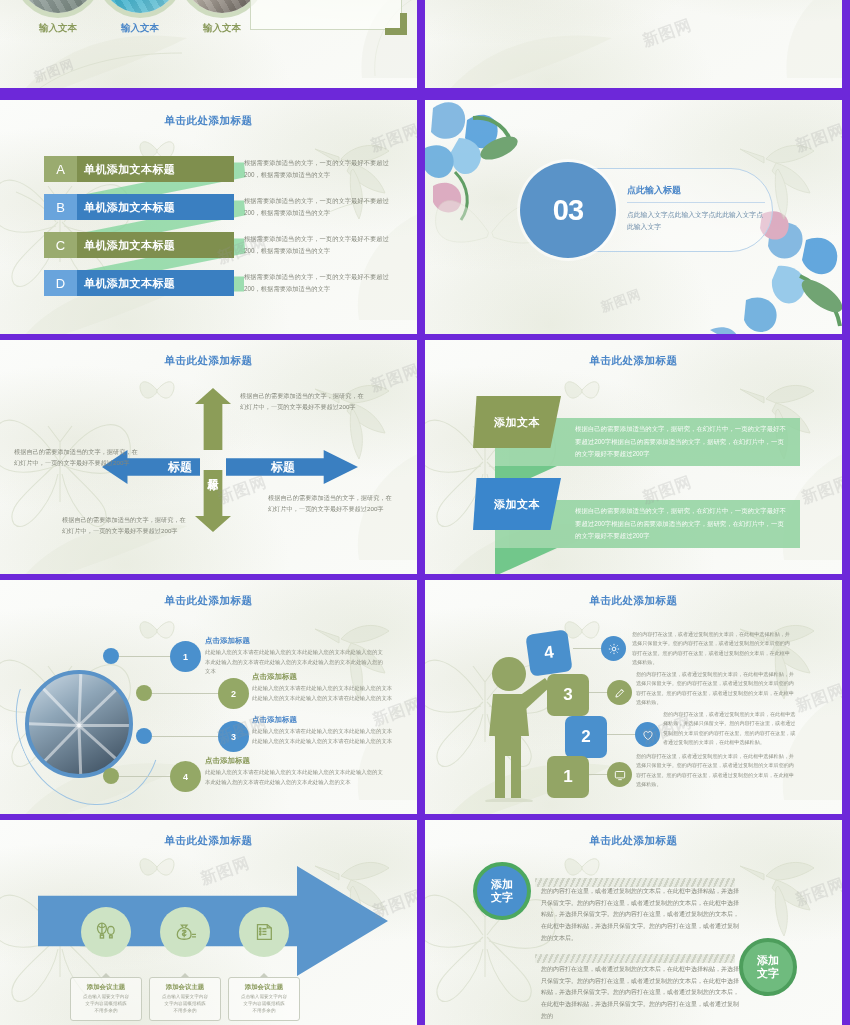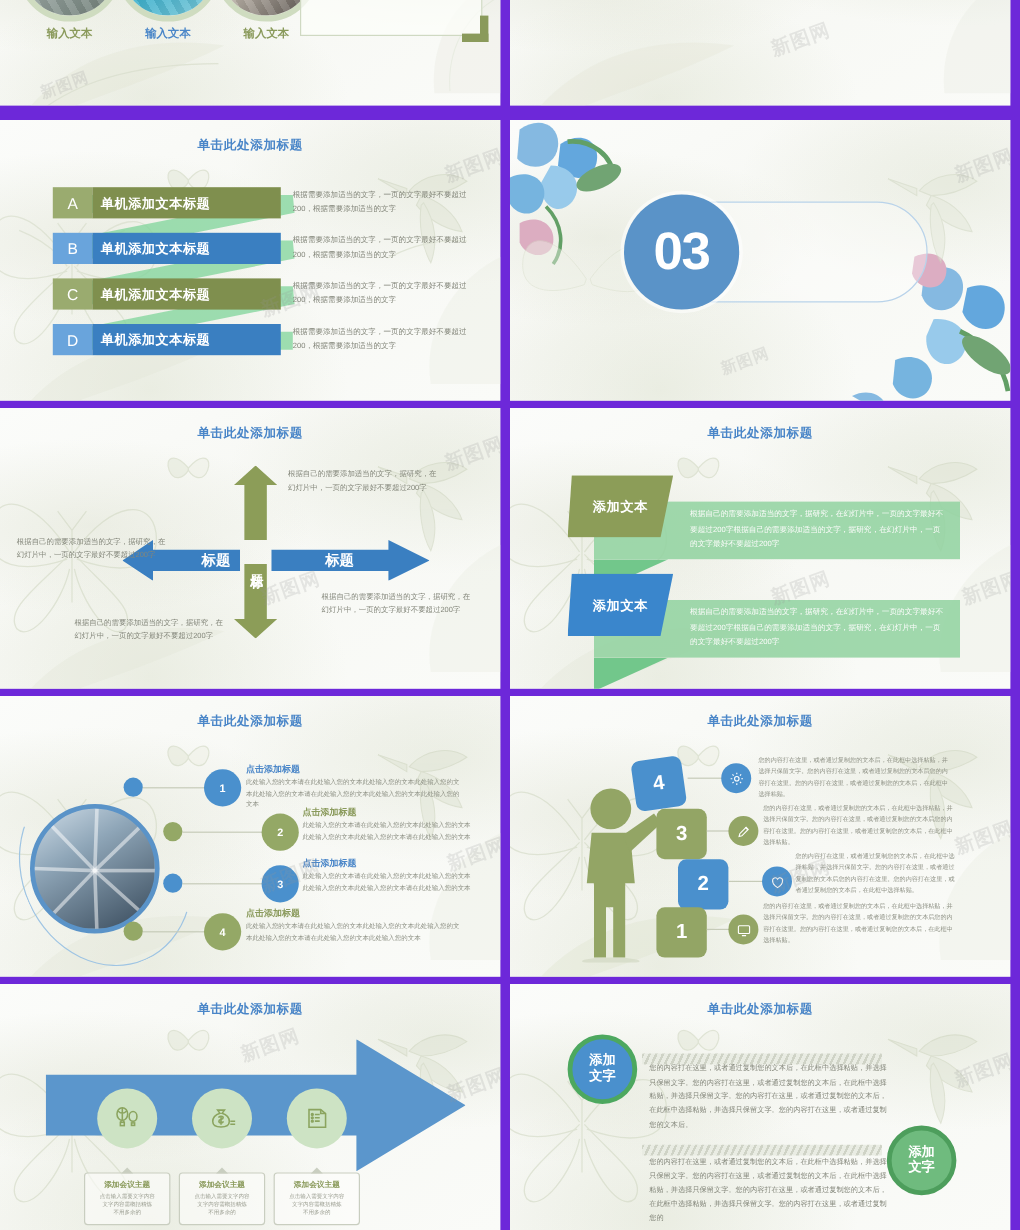--- a/index.html
+++ b/index.html
@@ -122,21 +122,21 @@
   .flower-tl{ position:absolute; left:-10px; top:-10px; width:130px; height:150px; }
   .flower-br{ position:absolute; right:-8px; bottom:-16px; width:200px; height:170px; }
   .pill{
     position:absolute; left:122px; top:68px; width:226px; height:84px;
     border:1px solid #b9d3ea; border-radius:42px; background:rgba(255,255,255,.35);
   }
   .num-circle{
     position:absolute; left:95px; top:62px; width:96px; height:96px;
     border-radius:50%; background:#5a93c8;
     display:flex; align-items:center; justify-content:center;
-    color:#fff; font-size:44px; font-weight:700; letter-spacing:-1px;
+    color:#fff; font-size:29px; font-weight:700; letter-spacing:-1px;
     font-family:"Liberation Sans", sans-serif;
     box-shadow:0 0 0 3px rgba(255,255,255,.55);
   }
   .pill-body{ position:absolute; left:202px; top:84px; width:138px; }
   .pill-body h4{ font-size:9px; font-weight:700; color:#4a86c8; margin-bottom:4px; }
   .pill-rule{ height:1px; background:#c5d9ec; margin:5px 0 6px; }
   .pill-body p{ font-size:6.8px; line-height:1.75; color:#6b8ba8; }
 
   
   #s5{ top:340px; height:234px; }
@@ -434,20 +434,25 @@
       </svg>
       <svg class="butterfly" style="left:6px;top:30%;width:120px;height:120px;opacity:.45" viewBox="0 0 150 150">
         <g fill="#eef1e7" stroke="#d4dac6" stroke-width="1">
           <path d="M72 78 C40 30 10 28 6 58 C2 92 34 96 70 84Z"></path>
           <path d="M76 78 C108 34 140 34 144 62 C148 96 112 96 78 84Z"></path>
         </g>
       </svg>
     </div>
     <div class="pill"></div>
     <div class="num-circle">03</div>
+    <div class="pill-body">
+      <h4>点此输入标题</h4>
+      <div class="pill-rule"></div>
+      <p>点此输入文字点此输入文字点此此输入文字点此输入文字</p>
+    </div>
     <div class="wm b">新图网</div>
     <div class="wm c" style="left:42%;top:82%">新图网</div>
   </div>
 
   <div class="slide left" id="s5">
     <div class="bg-art">
       <svg class="butterfly" viewBox="0 0 150 150">
         <g fill="none" stroke="#cfd6c0" stroke-width="1.1">
           <path d="M72 78 C40 30 10 28 6 58 C2 92 34 96 70 84"></path>
           <path d="M72 80 C44 108 18 126 28 142 C40 154 66 120 72 92"></path>

